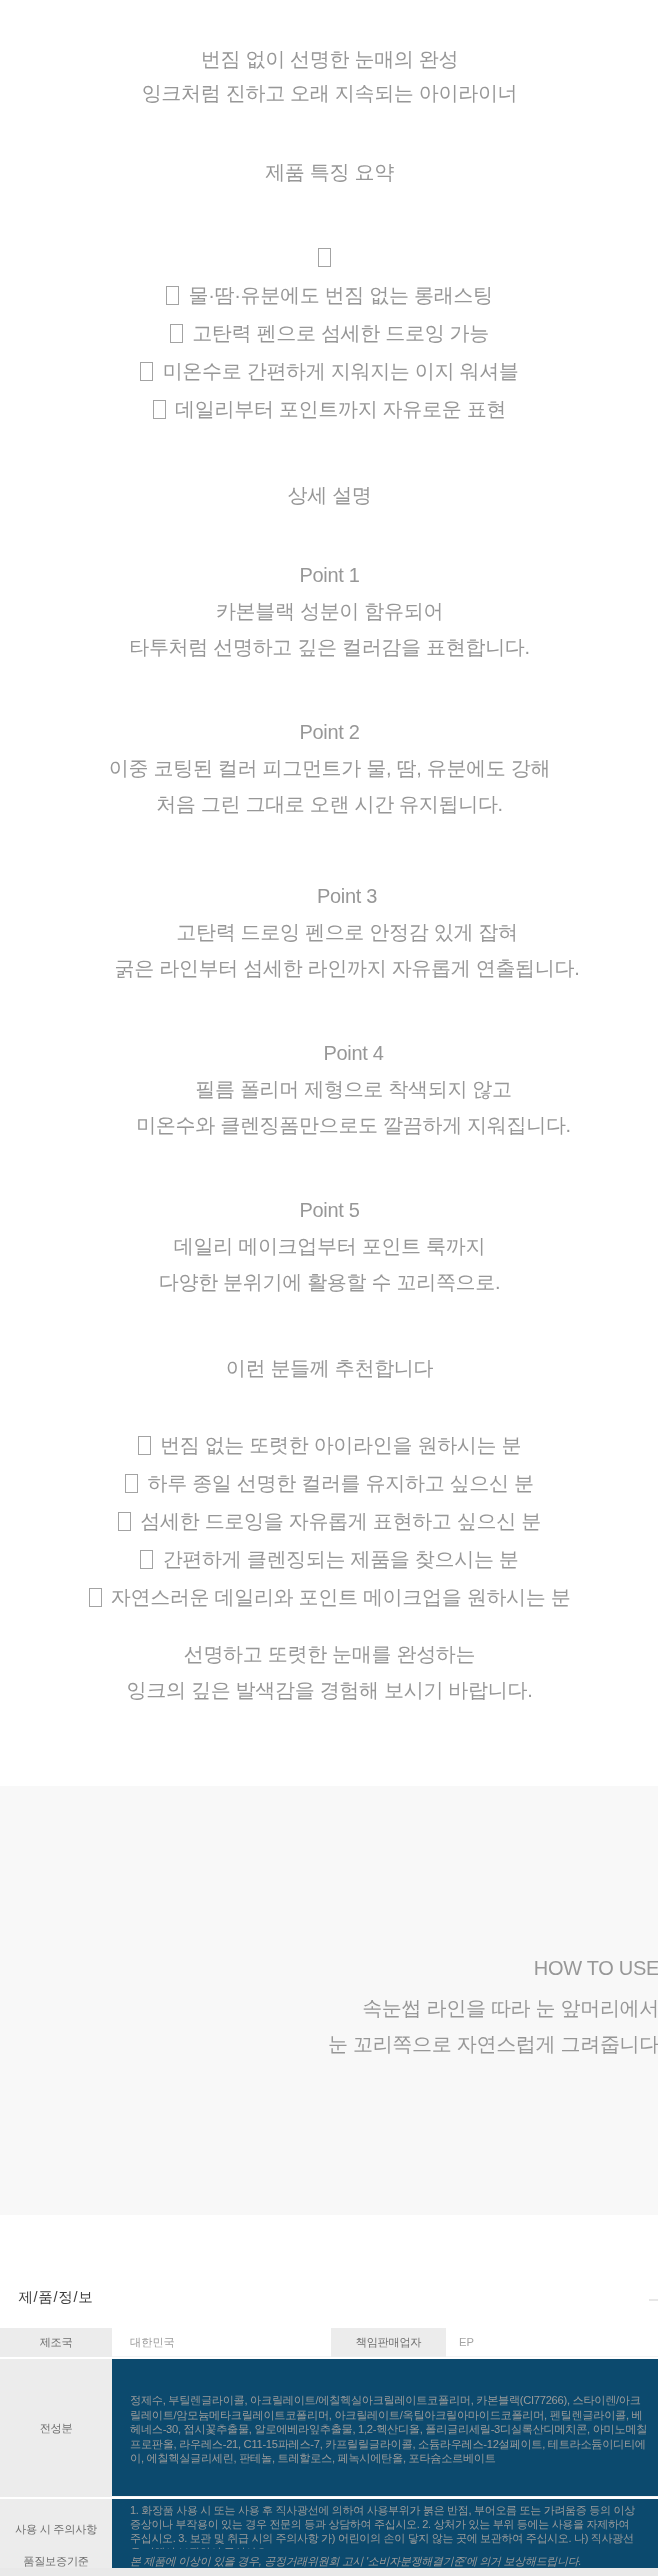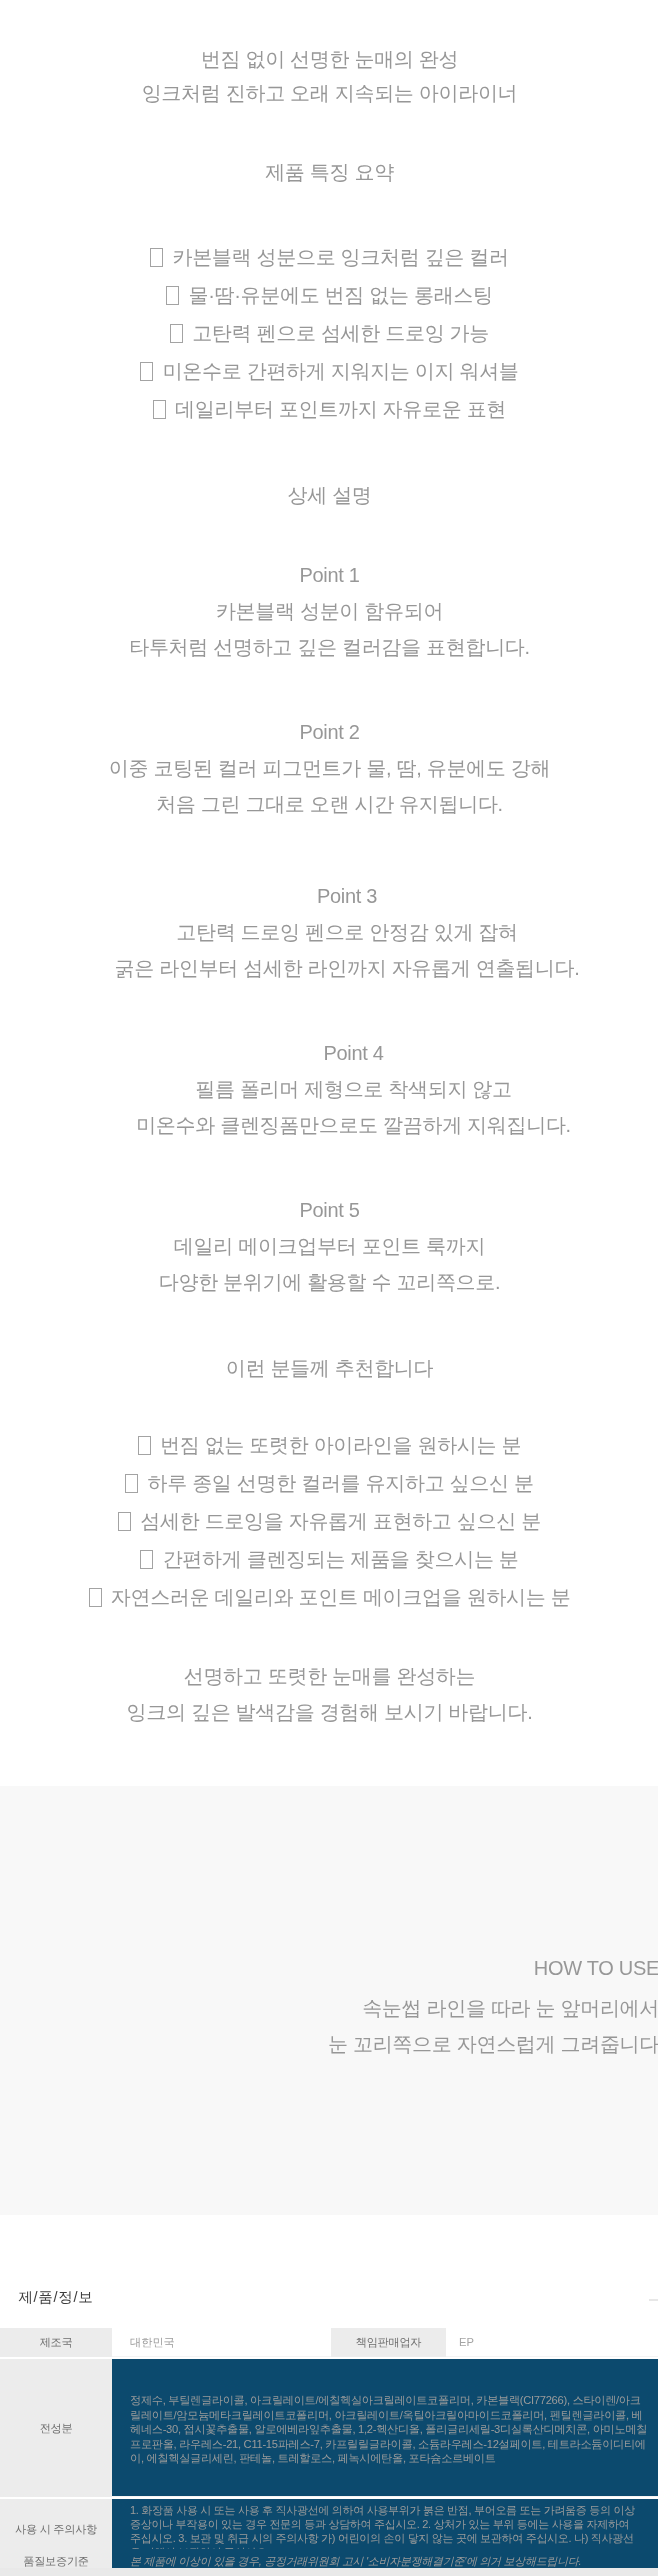--- a/index.html
+++ b/index.html
@@ -28,21 +28,21 @@
   }
   .details-title { margin-top:50px; }
   .point { line-height:36px; }
   .point-1 { margin-top:45px; }
   .point-2 { margin-top:49px; }
   .point-3 { margin-top:56px;padding-left:35px; }
   .point-4 { margin-top:49px;margin-left:48px; }
   .point-5 { margin-top:49px; }
   .recommend-title { margin-top:51px; }
   .recommend-list { margin-top:41px; }
-  .closing { margin-top:42px; line-height:36px; }
+  .closing { margin-top:20px; line-height:36px; }
 
   
   .howto {
     height:429px; overflow:hidden; background:#f8f8f8; text-align:right;
     font-size:20px; color:#979797; letter-spacing:-0.3px;
   }
   .howto-title { padding-top:165px; line-height:34px; }
   .howto-lines { margin-top:4.6px; line-height:36px; }
 
   
@@ -86,21 +86,21 @@
 
   <section class="sec-desc">
     <div class="hero">
       <span class="ln">번짐 없이 선명한 눈매의 완성</span>
       <span class="ln">잉크처럼 진하고 오래 지속되는 아이라이너</span>
     </div>
 
     <h2 class="block-title features-title">제품 특징 요약</h2>
 
     <ul class="check-list feature-list">
-      <li><span class="cb"></span><span>카본블랙 성분으로 잉크처럼 깊은 컬러</span></li>
+      <li><span class="cb"></span></li>
       <li><span class="cb"></span><span>물·땀·유분에도 번짐 없는 롱래스팅</span></li>
       <li><span class="cb"></span><span>고탄력 펜으로 섬세한 드로잉 가능</span></li>
       <li><span class="cb"></span><span>미온수로 간편하게 지워지는 이지 워셔블</span></li>
       <li><span class="cb"></span><span>데일리부터 포인트까지 자유로운 표현</span></li>
     </ul>
 
     <h2 class="block-title details-title">상세 설명</h2>
 
     <div class="point point-1">
       <span class="ln">Point 1</span>

